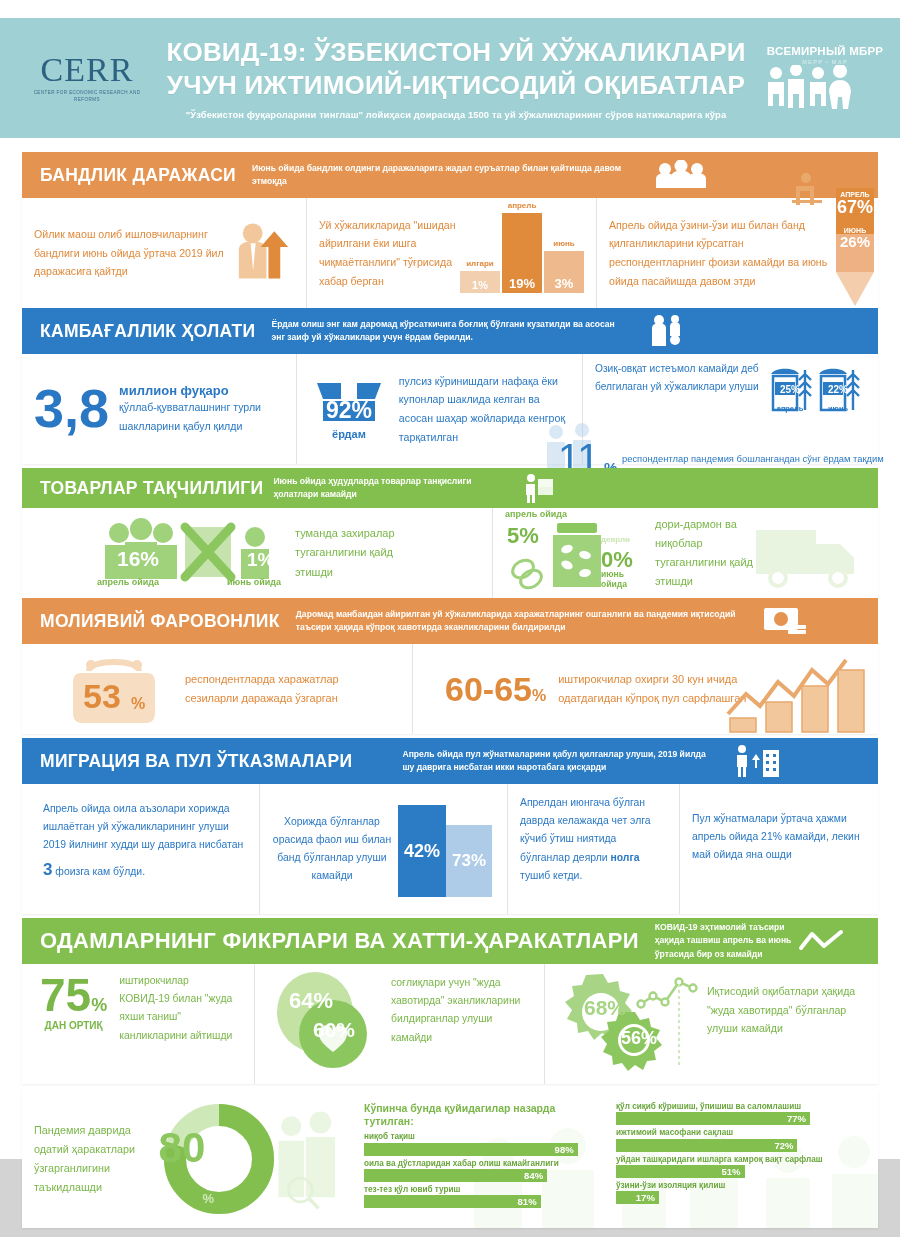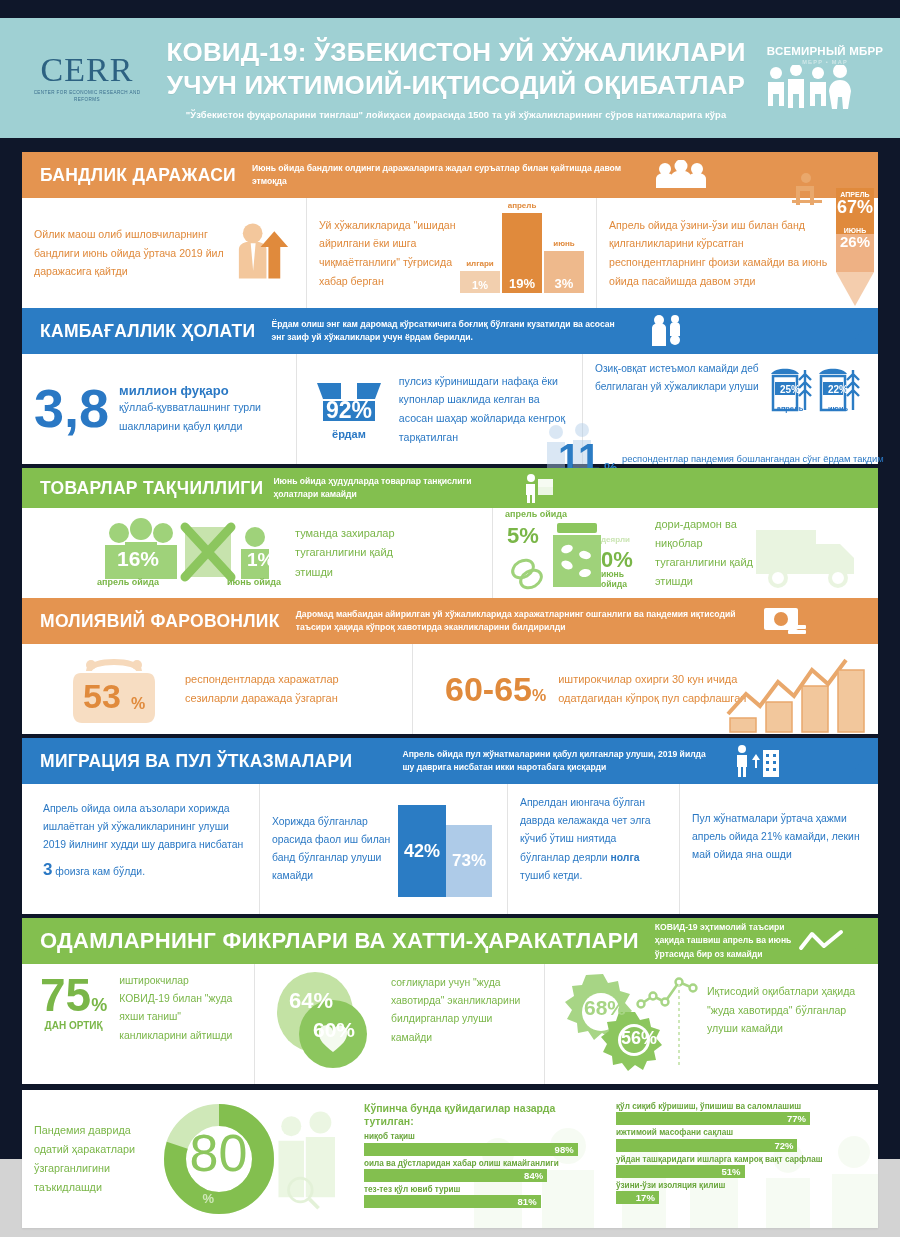--- a/index.html
+++ b/index.html
@@ -4,21 +4,21 @@
 <title>COVID-19 Uzbekistan Households Infographic</title>
 <style>
   * { box-sizing: border-box; margin: 0; padding: 0; }
   html, body { width: 900px; height: 1237px; }
   body {
     font-family: "Liberation Sans", sans-serif;
     background: #d3d3d3;
     position: relative;
     overflow: hidden;
   }
-  .page { width: 900px; height: 1159px; position: relative; background: #0f172a; }
+  .page { width: 900px; height: 1159px; position: relative; background: #ffffff; }
 
   
   .header {
     position: absolute; left: 0; top: 18px; width: 900px; height: 120px;
     background: #9fd0d3;
     display: flex; align-items: center;
   }
   .logo-cerr {
     width: 130px; margin-left: 22px; text-align: center;
     color: #2a5d7c; line-height: 1;
@@ -341,21 +341,21 @@
 
       <div style="position:absolute;left:520px;bottom:-16px;display:flex;align-items:flex-end;">
         <svg width="70" height="58" viewBox="0 0 70 58" style="opacity:.45;">
           <g fill="#aecbe8">
               <circle cx="14" cy="10" r="7"></circle>
               <path d="M5 20h18v36H5z"></path>
           <circle cx="40" cy="8" r="7"></circle>
               <path d="M31 18h18v38H31z"></path>
             </g>
         </svg>
-        <div style="position:absolute;left:16px;bottom:2px;color:#2b7cc4;font-weight:bold;font-size:40px;line-height:1;">11</div>
+        <div style="position:absolute;left:16px;bottom:2px;color:#2b7cc4;font-weight:normal;font-size:40px;line-height:1;">11</div>
         <div style="position:absolute;left:62px;bottom:4px;color:#2b7cc4;font-weight:bold;font-size:15px;">%</div>
         <div class="txt bl" style="width:300px;margin-left:10px;font-size:9.4px;line-height:1.5;">респондентлар пандемия бошлангандан сўнг ёрдам тақдим этилганини қайд этишган</div>
       </div>
     </div>
   </div>
 
   <div class="section" id="sec-goods">
     <div class="band">
       <div class="band-main">
         <div class="band-title">ТОВАРЛАР ТАҚЧИЛЛИГИ</div>
@@ -524,21 +524,21 @@
 
     <div class="panel">
       <div class="cell" style="width:228px;align-items:flex-start;padding-top:16px;">
         <div class="txt bl" style="font-size:10.4px;">
           <span>Апрель ойида оила аъзолари хорижда ишлаётган уй хўжаликларининг улуши 2019 йилнинг худди шу даврига нисбатан</span>
           <span style="font-size:17px;font-weight:bold;">3</span>
           <span>фоизга кам бўлди.</span>
         </div>
       </div>
 
-      <div class="cell" style="width:248px;">
+      <div class="cell" style="width:248px;text-align:center;">
         <div class="txt bl" style="width:120px;font-size:10.4px;">Хорижда бўлганлар орасида фаол иш билан банд бўлганлар улуши камайди</div>
         <div style="display:flex;align-items:flex-end;height:96px;margin-left:6px;">
           <div style="width:48px;height:92px;background:#2b7cc4;display:flex;align-items:center;justify-content:center;color:#fff;font-weight:bold;font-size:18px;">42%</div>
           <div style="width:46px;height:72px;background:#aecbe8;display:flex;align-items:center;justify-content:center;color:#fff;font-weight:bold;font-size:17px;">73%</div>
         </div>
       </div>
 
       <div class="cell" style="width:172px;align-items:flex-start;padding-top:10px;">
         <div class="txt bl" style="font-size:10.4px;">
           <span>Апрелдан июнгача бўлган даврда келажакда чет элга кўчиб ўтиш ниятида бўлганлар деярли</span>
@@ -643,21 +643,21 @@
         </g>
       </svg>
 
       <div class="cell" style="width:330px;align-items:center;border:none;">
         <div class="txt gr" style="width:130px;font-size:10.8px;text-align:left;">Пандемия даврида одатий ҳаракатлари ўзгарганлигини таъкидлашди</div>
         <div style="position:relative;width:120px;height:120px;margin-left:6px;">
           <svg width="120" height="120" viewBox="0 0 120 120">
             <circle cx="60" cy="60" r="44" fill="none" stroke="#cfe8b8" stroke-width="22"></circle>
             <circle cx="60" cy="60" r="44" fill="none" stroke="#83bf4f" stroke-width="22" stroke-dasharray="221 276" transform="rotate(-90 60 60)"></circle>
           </svg>
-          <div style="position:absolute;left:0;top:28px;width:120px;text-align:center;color:#8cc65e;font-weight:normal;font-size:52px;line-height:1;">80</div>
+          <div style="position:absolute;left:0;top:28px;width:120px;text-align:left;color:#8cc65e;font-weight:bold;font-size:42px;line-height:1;">80</div>
           <div style="position:absolute;left:44px;top:92px;color:#cfe8b8;font-weight:bold;font-size:13px;">%</div>
         </div>
         <svg width="74" height="108" viewBox="0 0 74 108" style="margin-left:-6px;opacity:.5;">
           <g fill="#d8eec6">
               <circle cx="20" cy="18" r="11"></circle>
               <path d="M6 34h28v62H6z"></path>
           <circle cx="52" cy="14" r="12"></circle>
               <path d="M36 30h32v66H36z"></path>
             </g>
           <circle cx="30" cy="88" r="13" fill="none" stroke="#c9e5b2" stroke-width="3"></circle>

